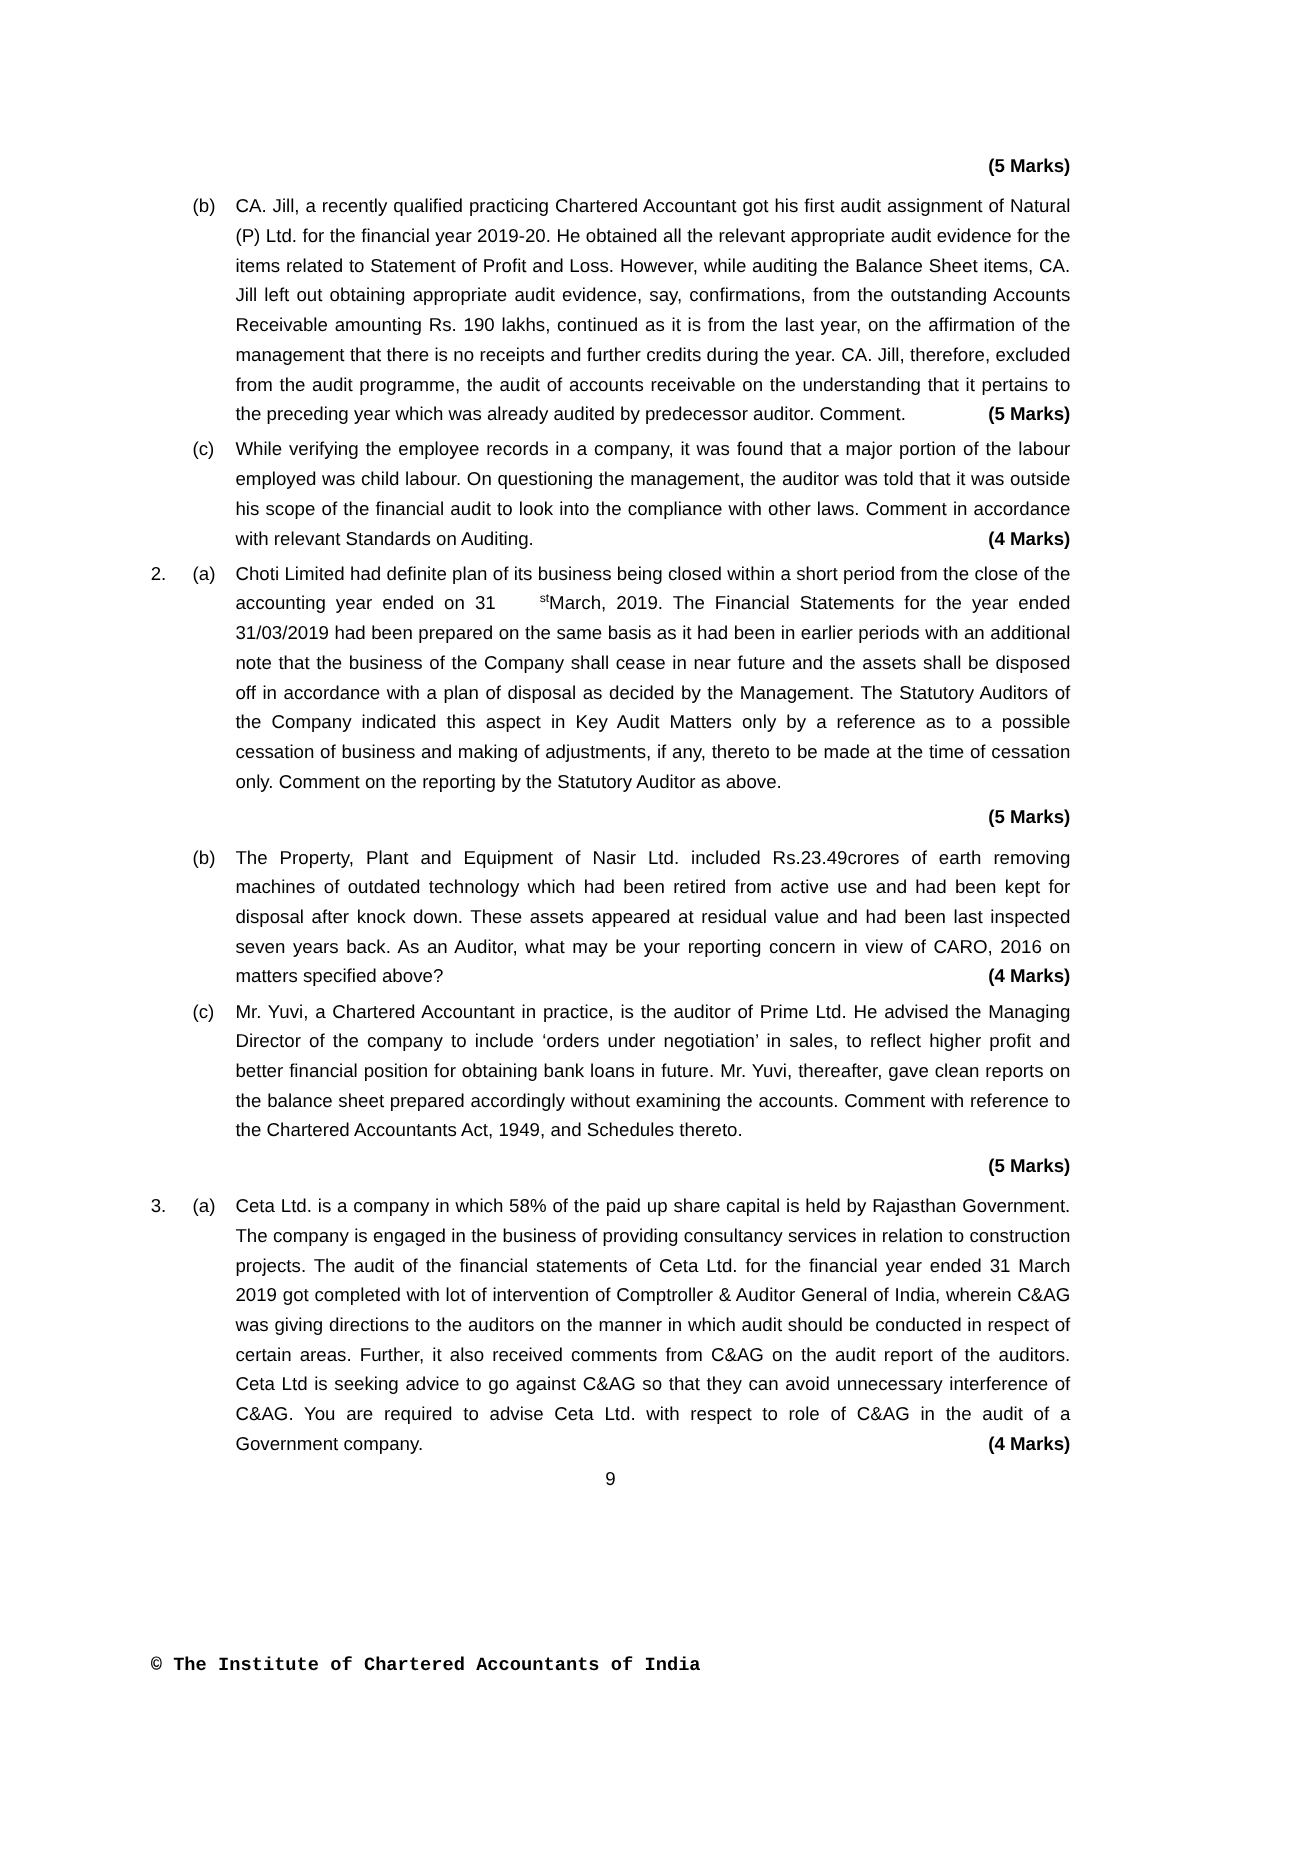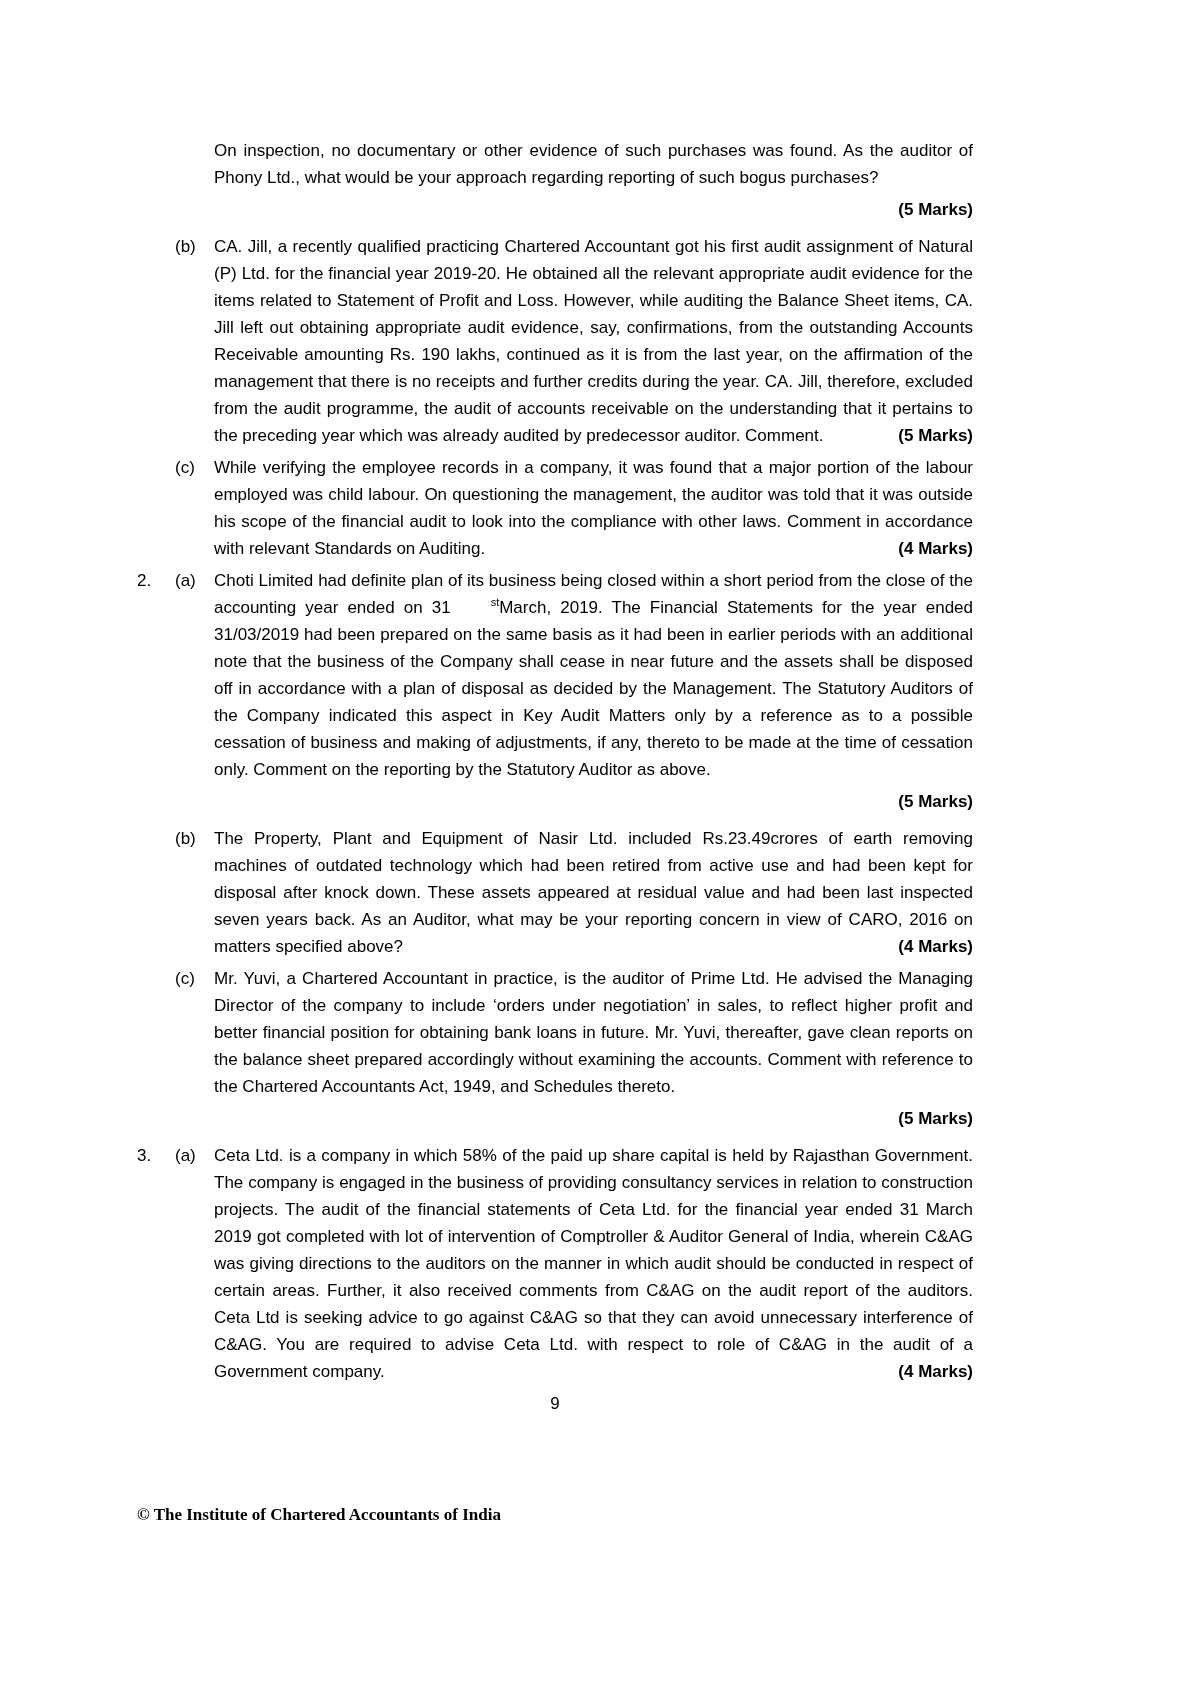--- a/index.html
+++ b/index.html
@@ -52,35 +52,34 @@
   }
   .page-num {
     font-size: 17px;
     line-height: 27px;
     text-align: center;
   }
   .footer {
     position: absolute;
     left: 137px;
     top: 1504px;
-    font-family: Liberation Serif, serif;
+    font-family: Liberation Mono, monospace;
     font-weight: bold;
     font-size: 17px;
     line-height: 22px;
   }
 </style>
 </head>
 <body>
 
 <div class="content">
 
   <div class="row">
     <div class="num"></div>
     <div class="lbl"></div>
-    <p class="para">On inspection, no documentary or other evidence of such purchases was found. As the auditor of Phony Ltd., what would be your approach regarding reporting of such bogus purchases?</p>
   </div>
   <div class="marks-row">(5 Marks)</div>
 
   <div class="row">
     <div class="num"></div>
     <div class="lbl">(b)</div>
     <p class="para"><span>CA. Jill, a recently qualified practicing Chartered Accountant got his first audit assignment of Natural (P) Ltd. for the financial year 2019-20. He obtained all the relevant appropriate audit evidence for the items related to Statement of Profit and Loss. However, while auditing the Balance Sheet items, CA. Jill left out obtaining appropriate audit evidence, say, confirmations, from the outstanding Accounts Receivable amounting Rs. 190 lakhs, continued as it is from the last year, on the affirmation of the management that there is no receipts and further credits during the year. CA. Jill, therefore, excluded from the audit programme, the audit of accounts receivable on the understanding that it pertains to the preceding year which was already audited by predecessor auditor. Comment.</span><span class="marks-abs">(5 Marks)</span></p>
   </div>
 
   <div class="row">

